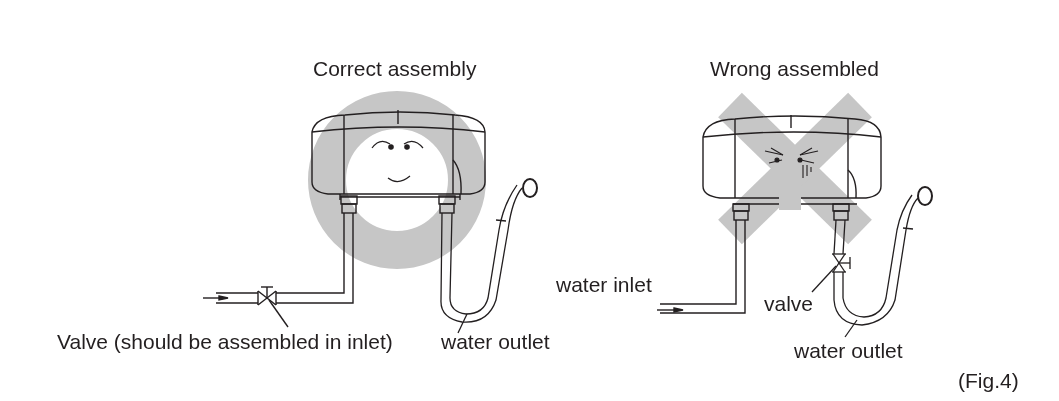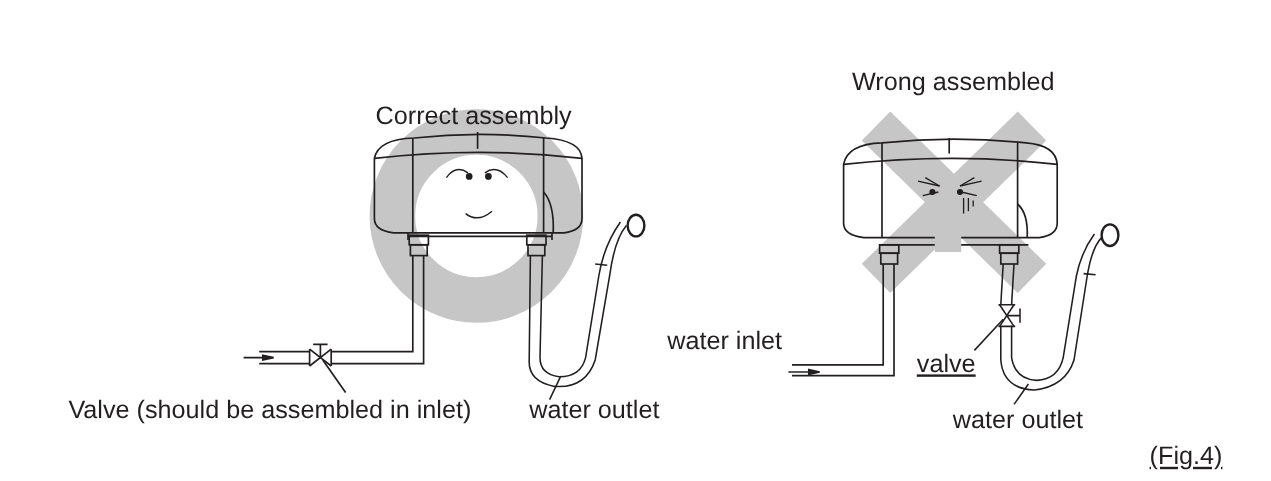--- a/index.html
+++ b/index.html
@@ -123,20 +123,20 @@
       <line x1="836" y1="266" x2="812" y2="292"></line>
       <path d="M834,272 L834,300 Q836,324 862,325 Q888,322 895,300 L906,230 Q910,206 918,198"></path>
       <path d="M843,272 L843,298 Q846,316 864,317 Q882,316 886,298 L897,230 Q901,210 912,195"></path>
       <line x1="903" y1="228" x2="913" y2="229"></line>
       <ellipse cx="925" cy="196" rx="7" ry="9" stroke-width="2"></ellipse>
       <line x1="857" y1="320" x2="845" y2="337"></line>
     </g>
   </g>
 </svg>
 
-<div class="lbl" style="left:313px;top:58px;margin-top:28px;">Correct assembly</div>
+<div class="lbl" style="left:313px;top:58px;">Correct assembly</div>
 <div class="lbl" style="left:710px;top:58px;">Wrong assembled</div>
 <div class="lbl" style="left:57px;top:331px;text-align:center;">Valve (should be assembled in inlet)</div>
 <div class="lbl" style="left:441px;top:331px;">water outlet</div>
 <div class="lbl" style="left:556px;top:274px;">water inlet</div>
-<div class="lbl" style="left:764px;top:293px;text-decoration:underline;">valve</div>
+<div class="lbl" style="left:764px;top:293px;">valve</div>
 <div class="lbl" style="left:794px;top:340px;">water outlet</div>
-<div class="lbl" style="left:958px;top:370px;text-decoration:underline;">(Fig.4)</div>
+<div class="lbl" style="left:958px;top:370px;">(Fig.4)</div>
 
 </body></html>

